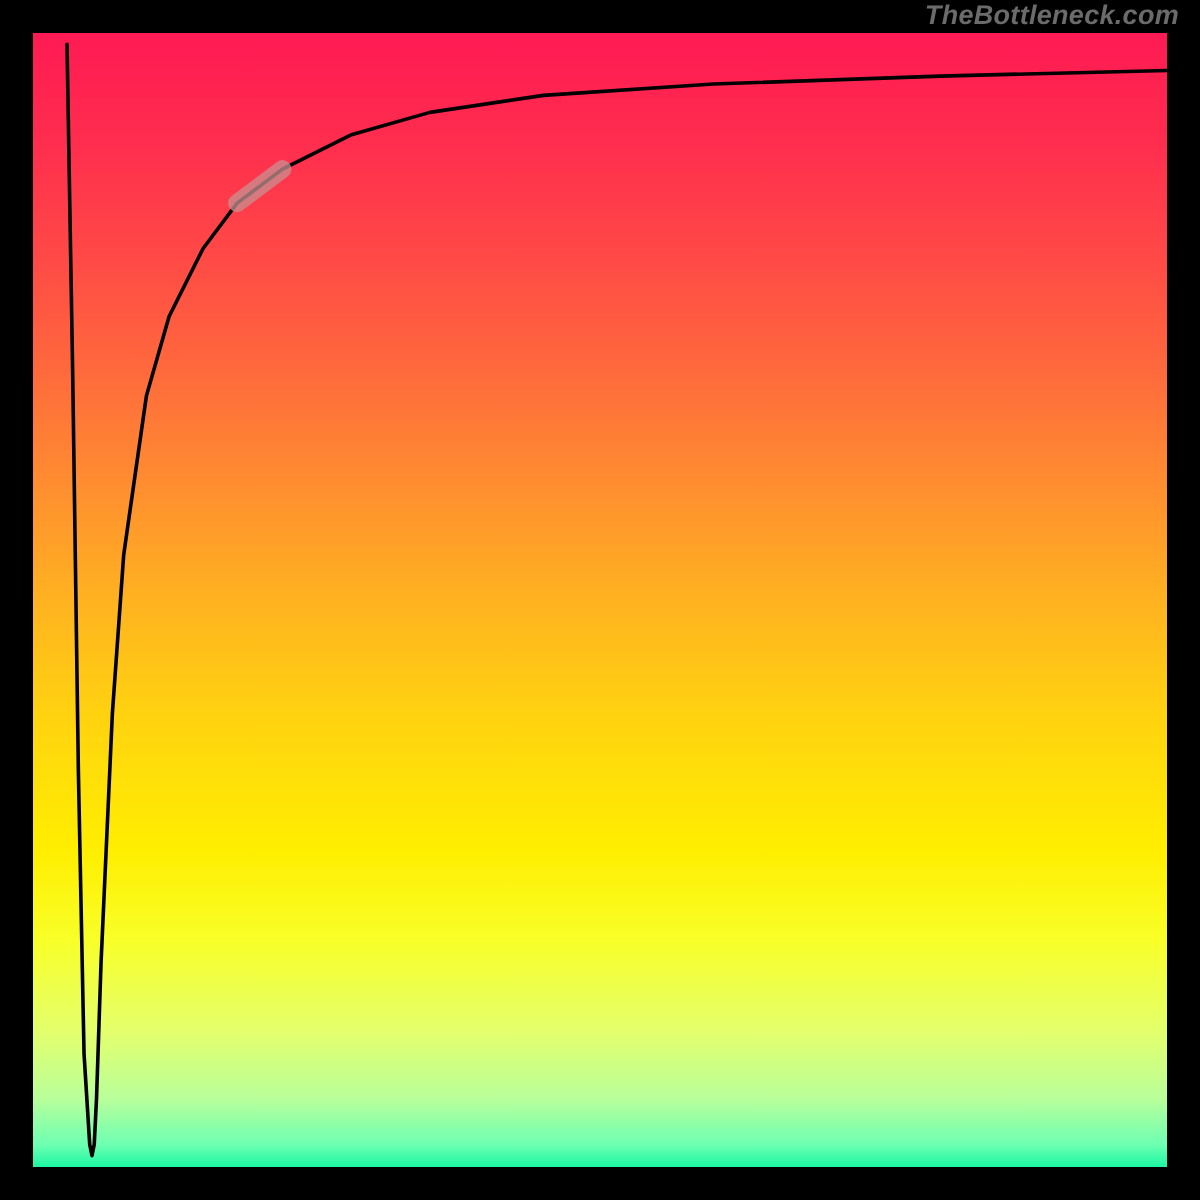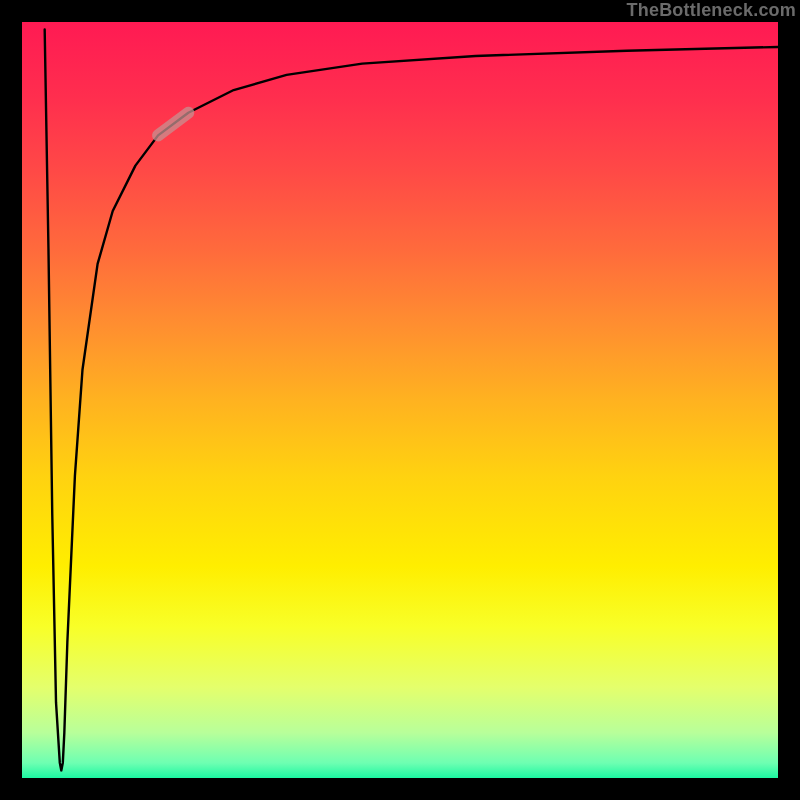--- a/index.html
+++ b/index.html
@@ -43,26 +43,27 @@
     position: absolute;
     left: 22px;
     top: 22px;
     width: 756px;
     height: 756px;
     pointer-events: none;
   }
   .watermark {
     position: absolute;
     top: 0px;
-    right: 4px;
+    right: 14px;
     font-family: Arial, Helvetica, sans-serif;
     font-size: 18px;
     font-weight: 600;
     color: #6b6b6b;
     letter-spacing: 0.2px;
+    font-style: italic;
   }
 </style>
 </head>
 <body>
 
 <div class="wrap">
   <div class="plot"></div>
 
   <svg class="curve-svg" viewBox="0 0 756 756" preserveAspectRatio="none">
     <g>

